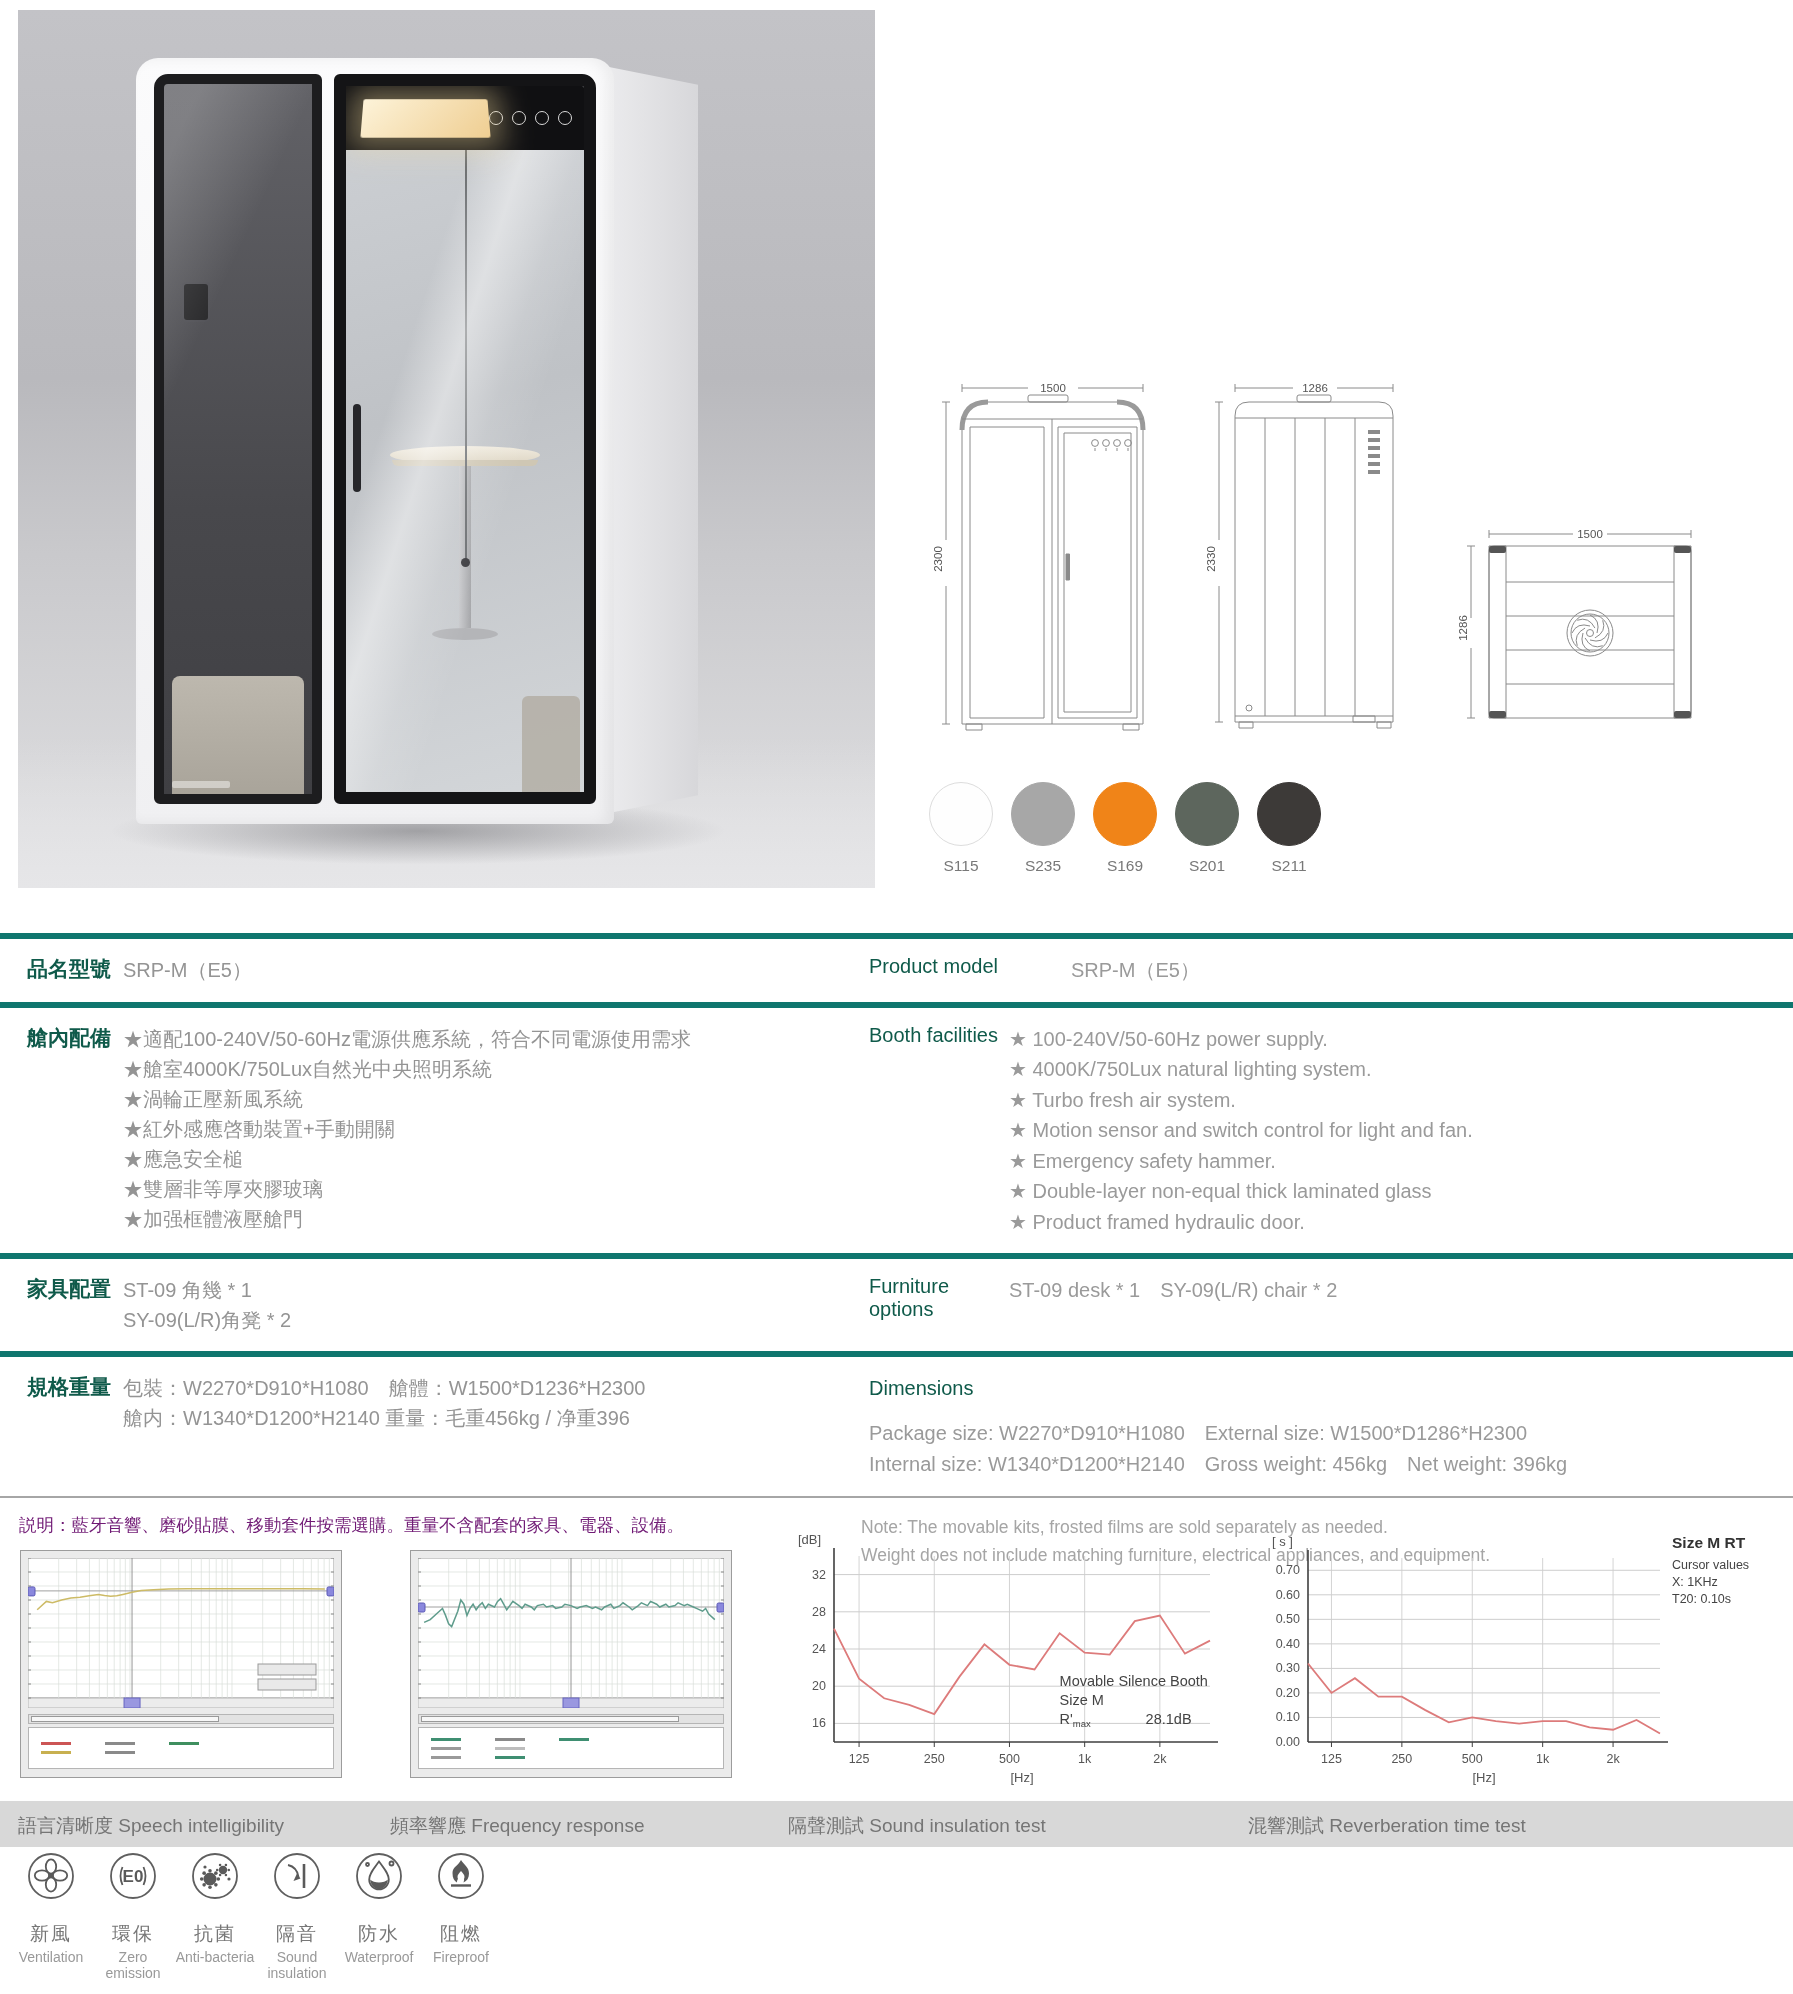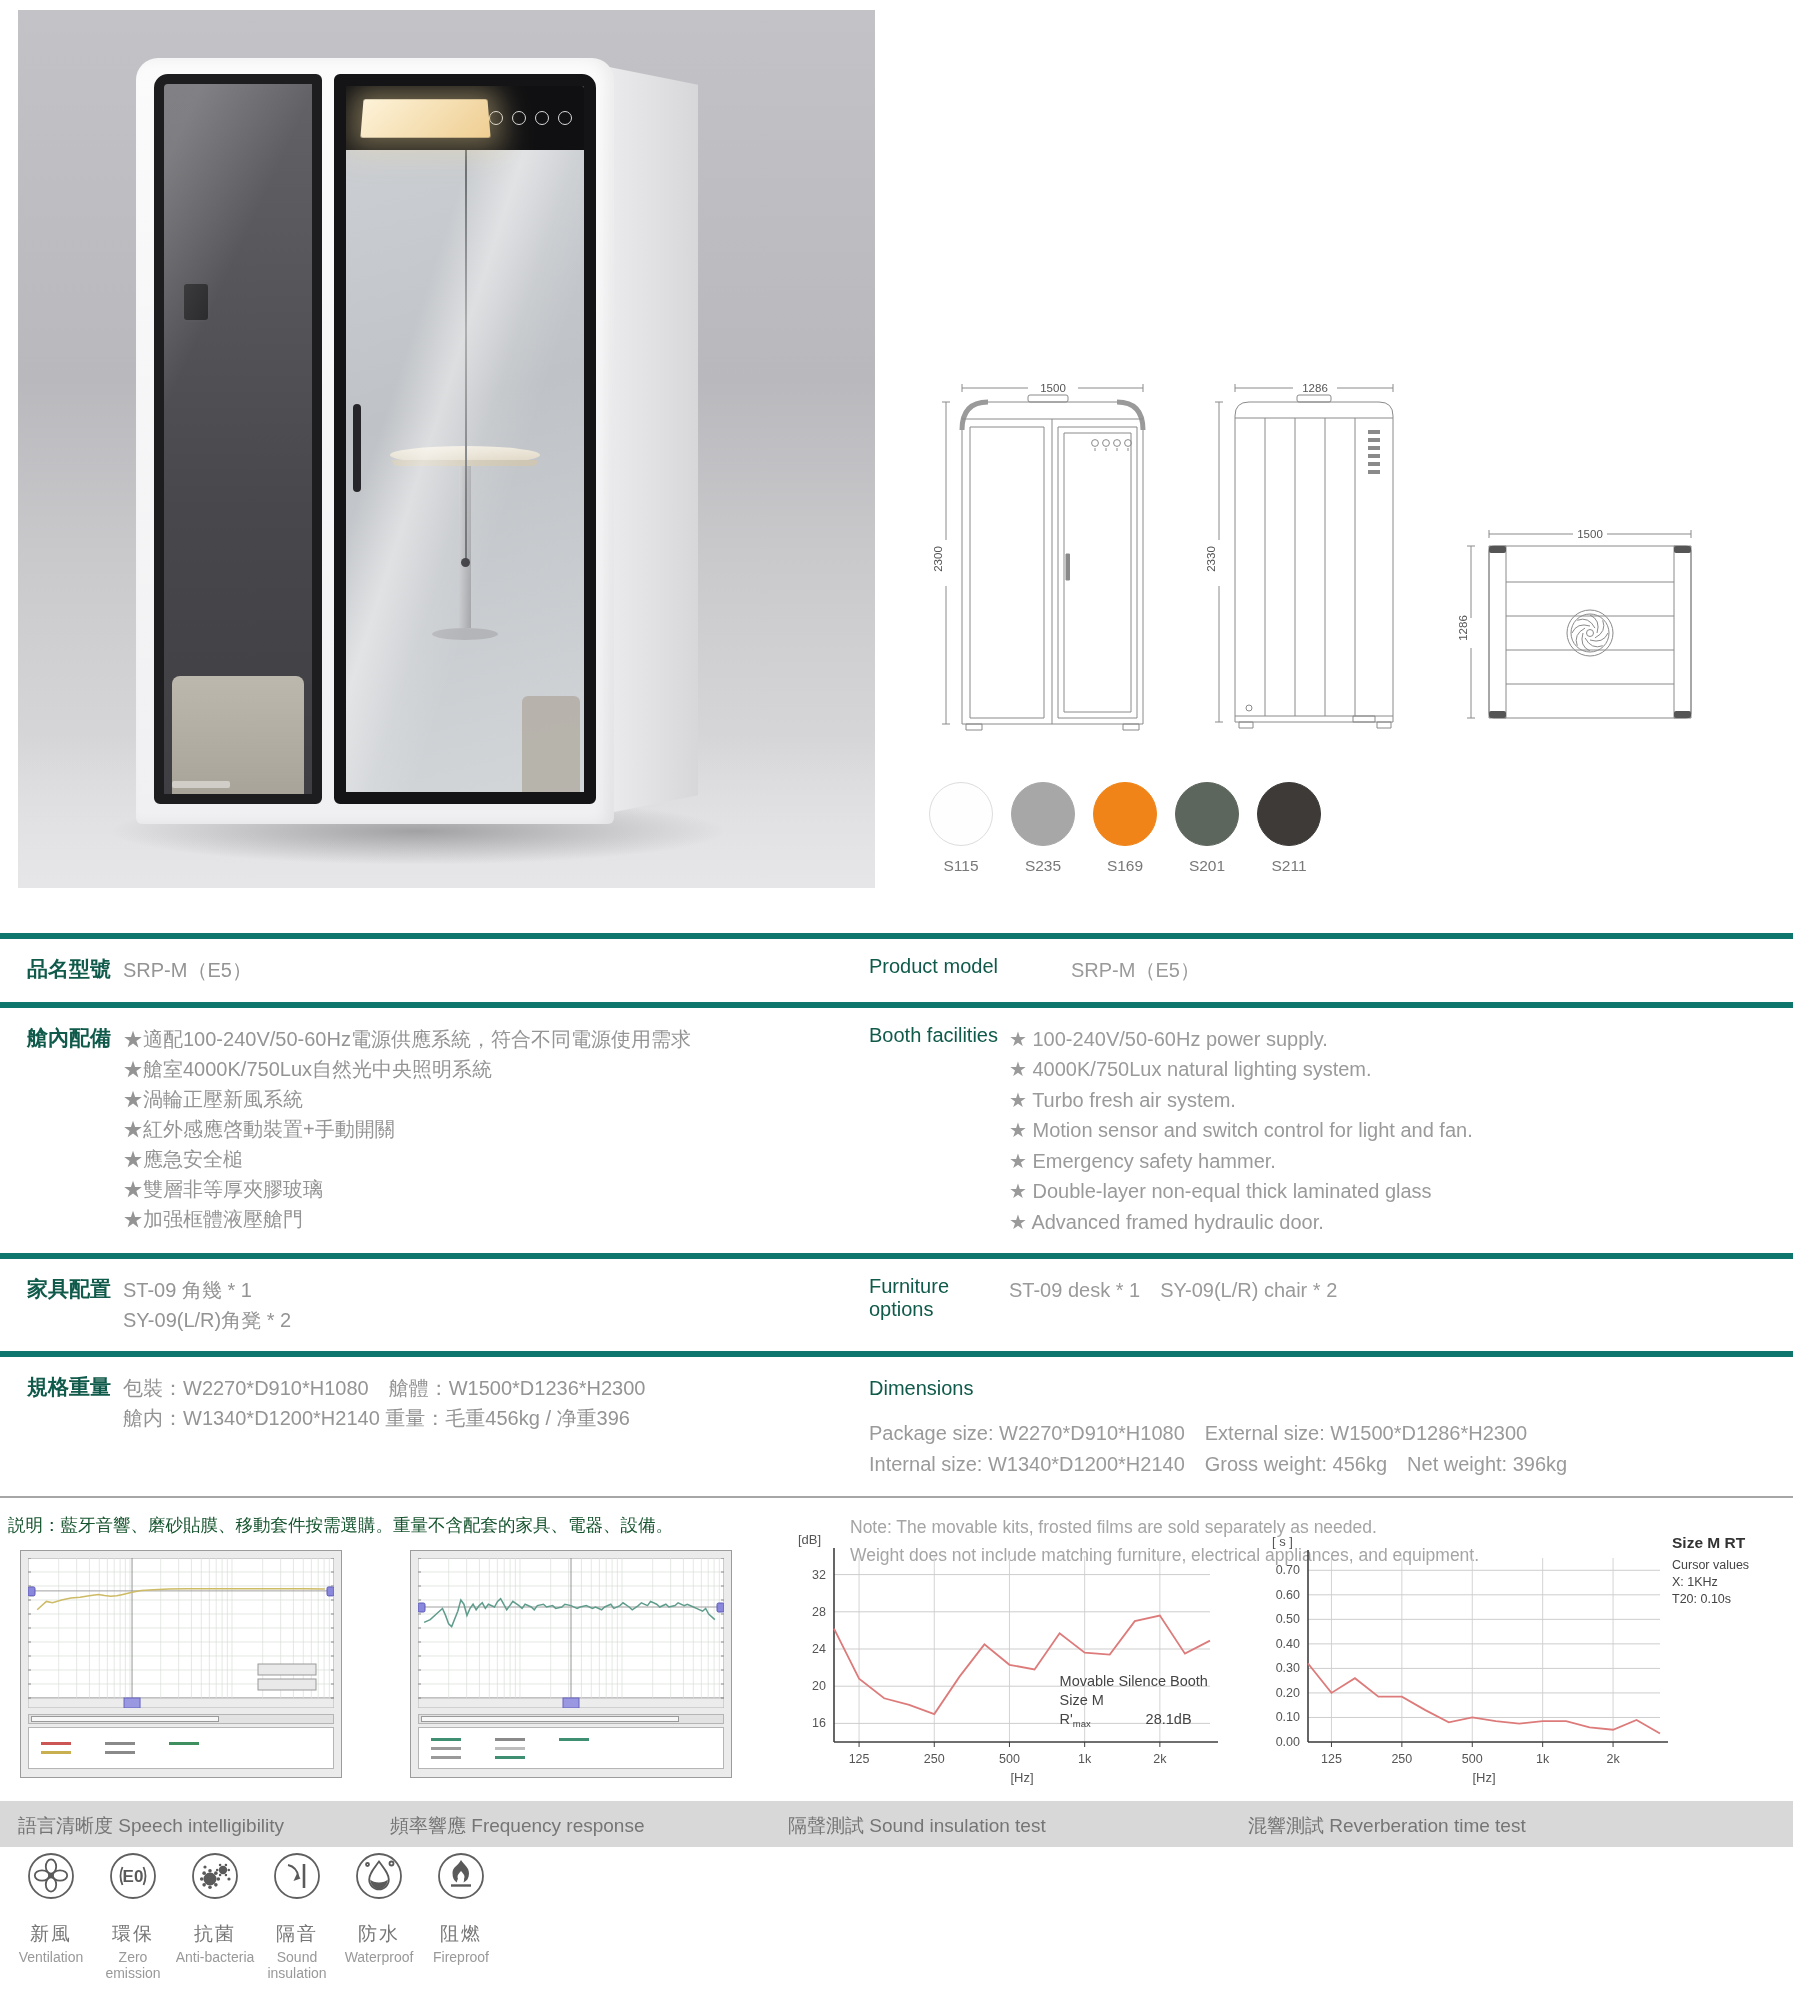--- a/index.html
+++ b/index.html
@@ -65,21 +65,21 @@
   .spec{position:absolute;left:0;top:933px;width:1793px}
   .srow{display:flex;align-items:flex-start;border-top:6px solid #0f766e;padding:16px 7px}
   .zl{width:96px;margin-left:20px;color:var(--green);font-weight:bold;font-size:21px;flex-shrink:0}
   .zc{width:746px;color:#949494;font-size:20px;line-height:30px;flex-shrink:0}
   .el{width:140px;color:var(--green);font-size:20px;flex-shrink:0}
   .ec{color:#9a9a9a;font-size:20px;line-height:30.5px}
   .row-model .ec{margin-left:62px}
   .eblock{color:#9a9a9a;font-size:20px;line-height:31px}
   .eblock .el{width:auto;margin-bottom:14px}
   .srow.note{border-top:2px solid #a6a6a6;padding:15px 0 22px}
-  .note-zh{margin-left:8px;width:842px;color:#14532d;font-size:17.5px;flex-shrink:0}
+  .note-zh{margin-left:19px;width:842px;color:#701a75;font-size:17.5px;flex-shrink:0}
   .note-en{color:#a5a5a5;font-size:17.5px;line-height:28px}
 
   
   .chart-box{position:absolute;top:1528px;height:264px}
   #chartA{left:18px;width:362px}
   #chartB{left:398px;width:362px}
   #chartC{left:788px;width:442px}
   #chartD{left:1248px;width:540px}
   .an-win{width:322px;height:228px;margin:22px 0 0 2px;background:#ebebeb;border:1px solid #9c9c9c;padding:7px 7px 0;position:relative}
   #chartB .an-win{margin-left:12px}
@@ -303,21 +303,21 @@
         <div class="">★加强框體液壓艙門</div>
       </div>
     <div class="el">Booth facilities</div>
     <div class="ec" id="fac-en">
         <div class="">★ 100-240V/50-60Hz power supply.</div>
         <div class="">★ 4000K/750Lux natural lighting system.</div>
         <div class="">★ Turbo fresh air system.</div>
         <div class="">★ Motion sensor and switch control for light and fan.</div>
         <div class="">★ Emergency safety hammer.</div>
         <div class="">★ Double-layer non-equal thick laminated glass</div>
-        <div class="">★ Advanced framed hydraulic door.</div>
+        <div class="">★ Product framed hydraulic door.</div>
       </div>
   </div>
 
   <div class="srow">
     <div class="zl">家具配置</div>
     <div class="zc" id="furn-zh">
         <div class="">ST-09 角幾 * 1</div>
         <div class="">SY-09(L/R)角凳 * 2</div>
       </div>
     <div class="el">Furniture options</div>

